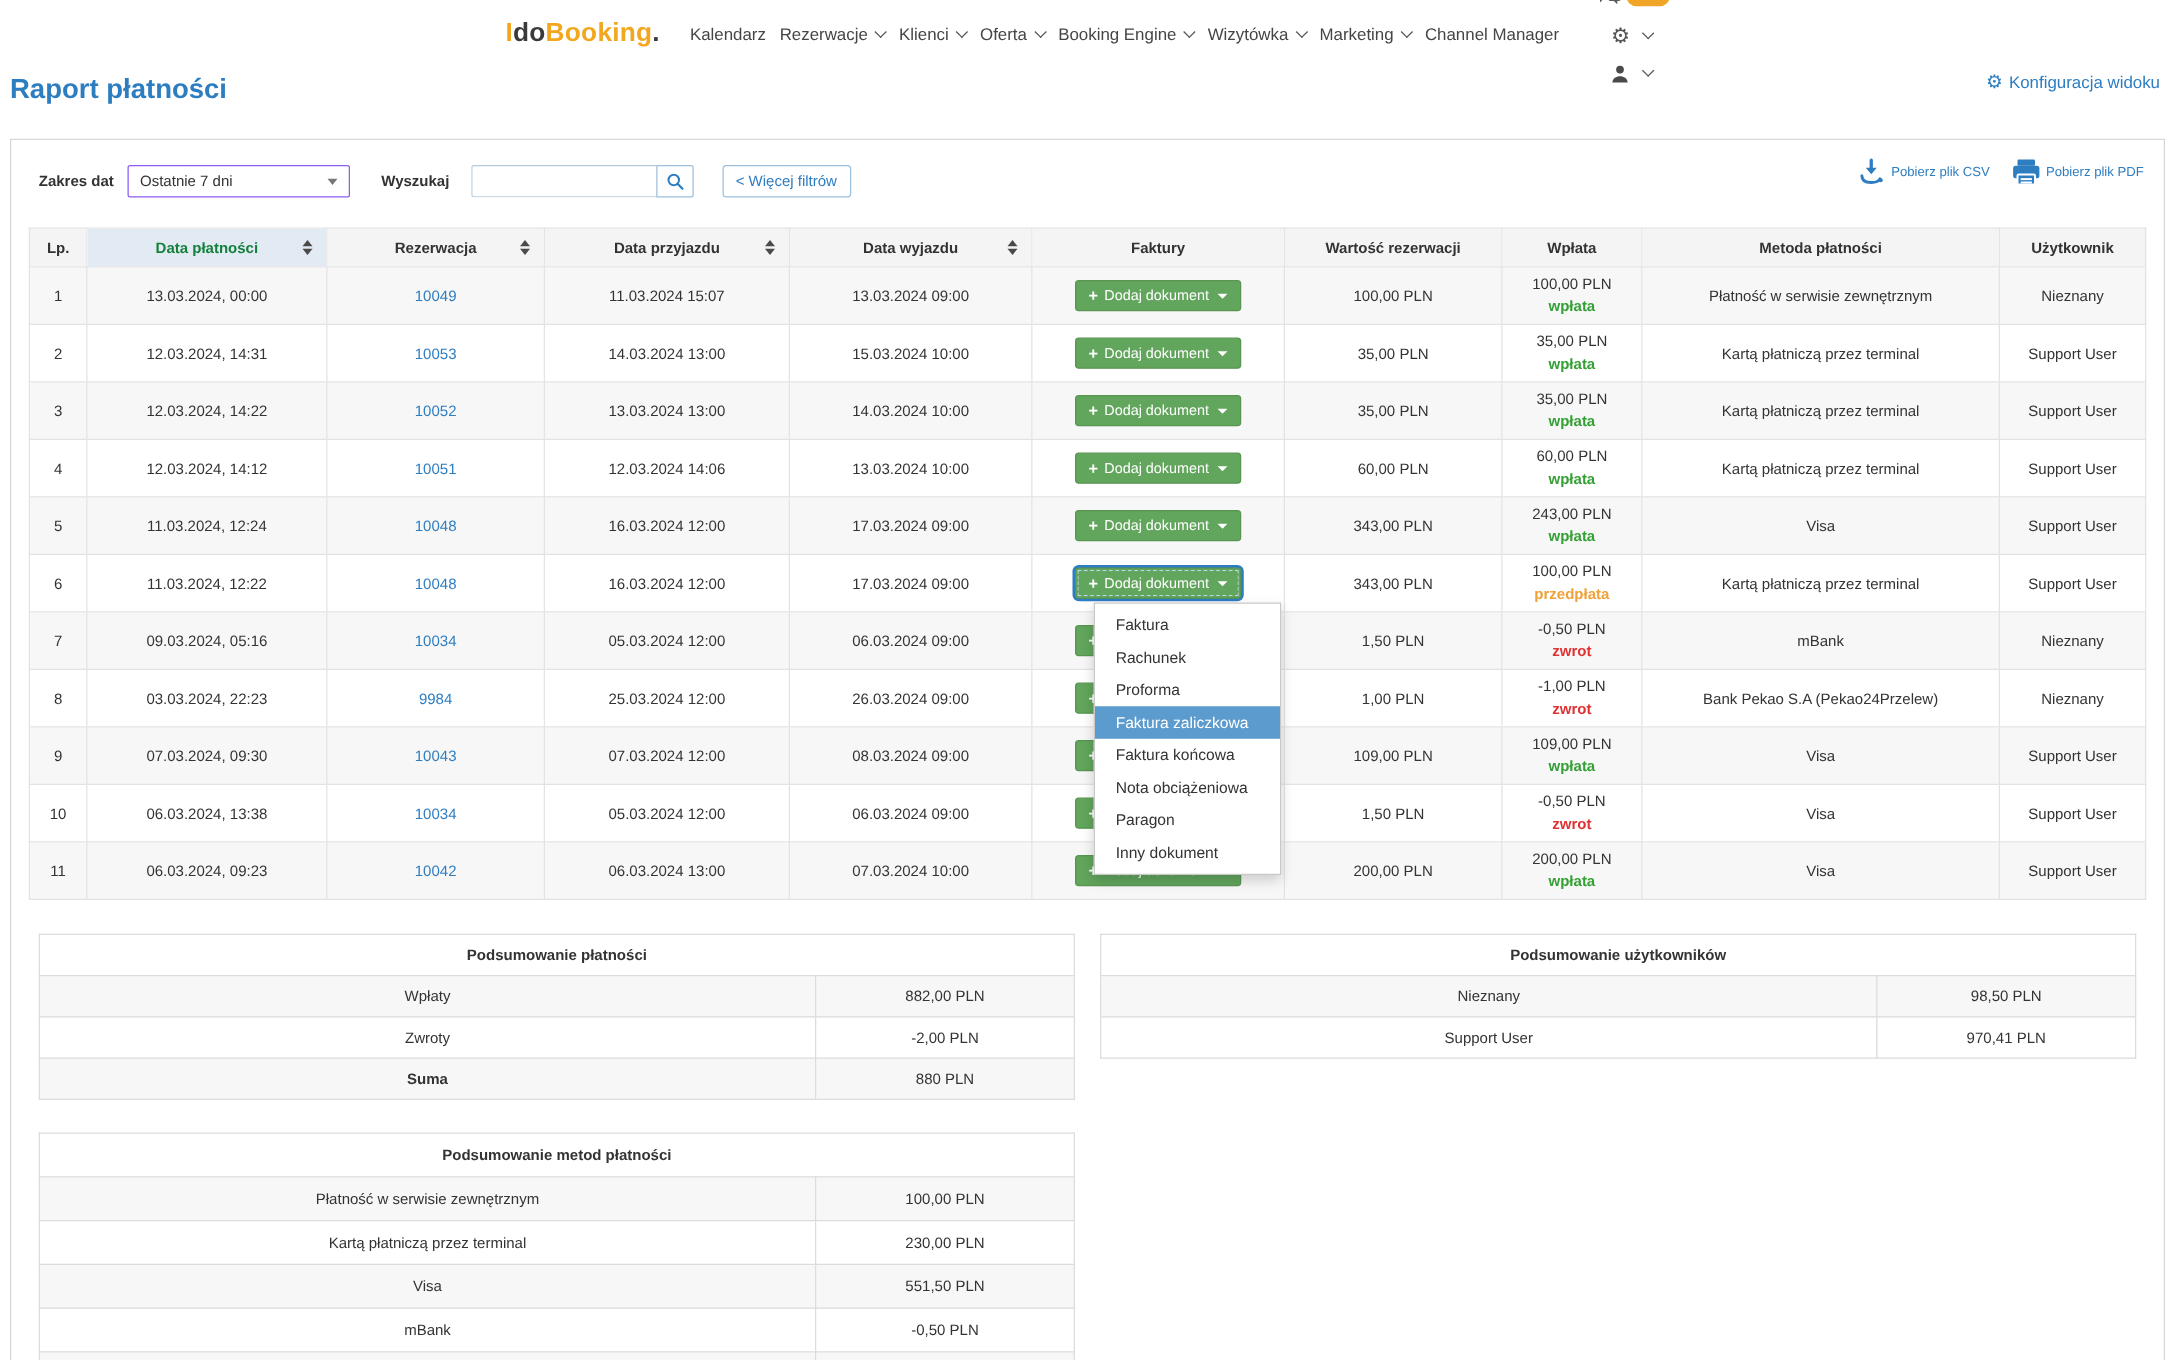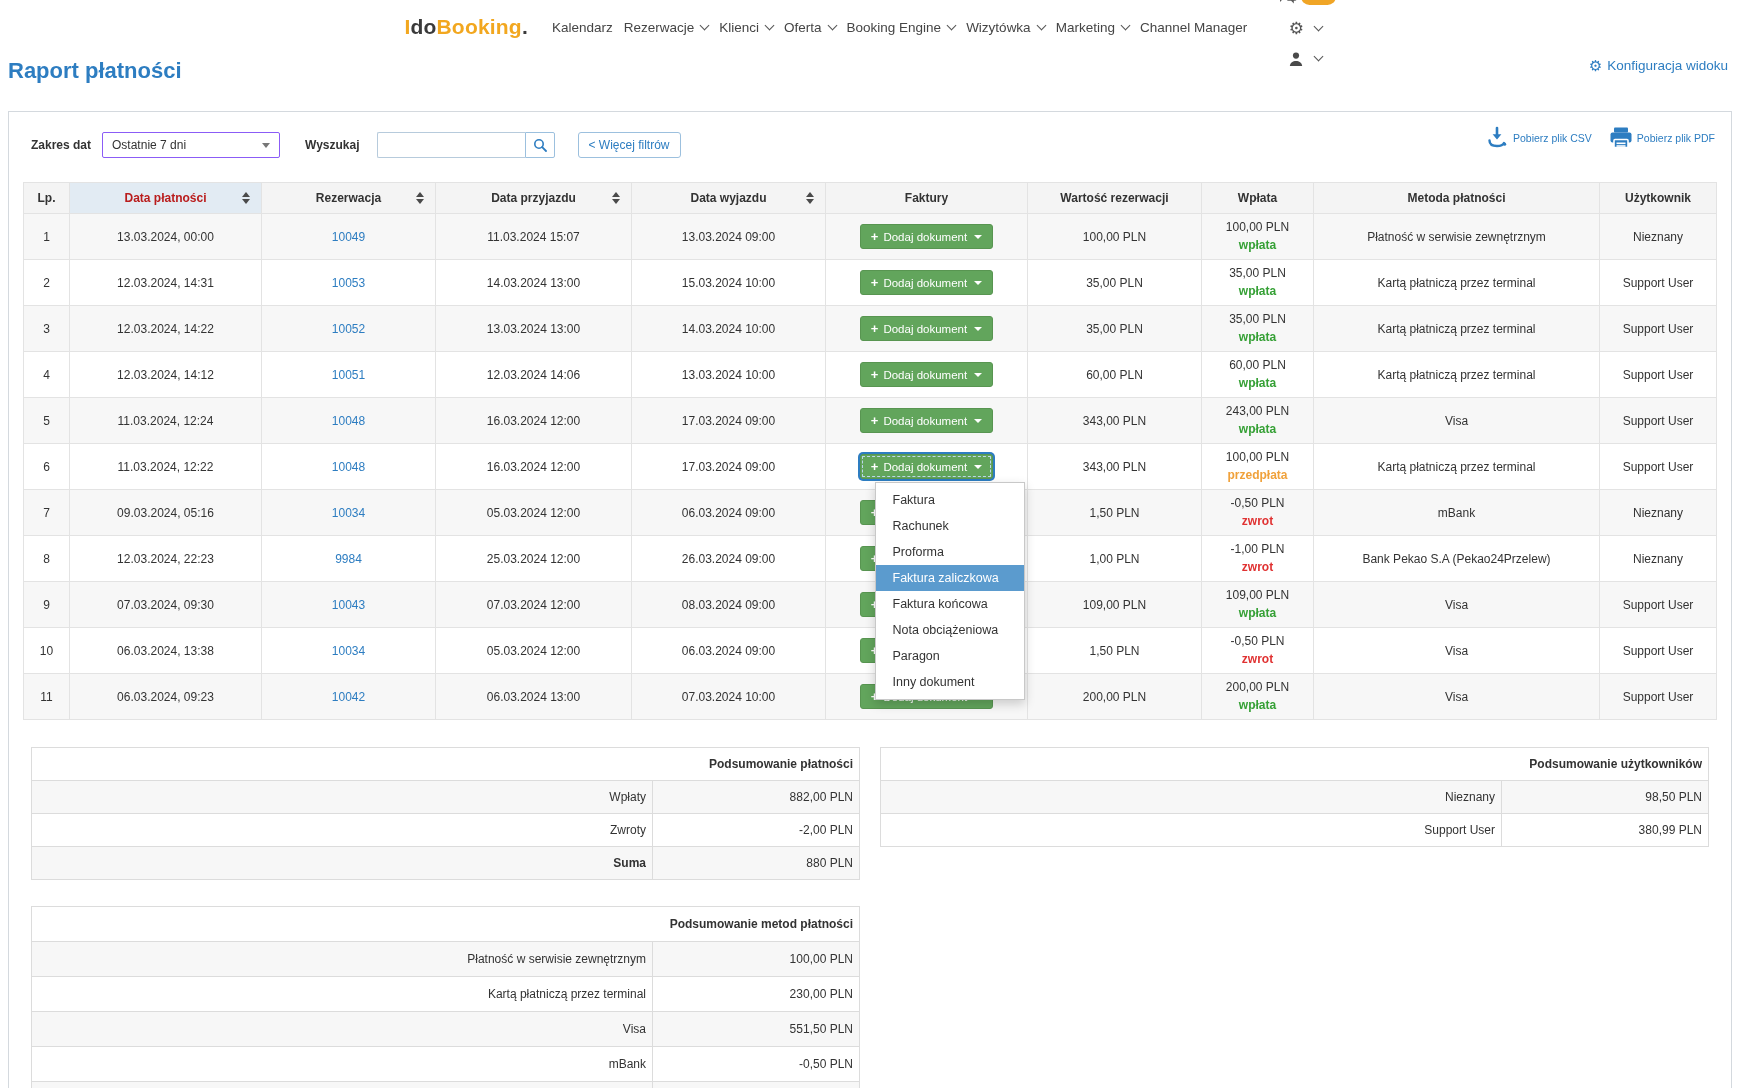--- a/index.html
+++ b/index.html
@@ -43,21 +43,21 @@
   .more-filters { margin-left:14px; height:26px; border:1px solid #9cc0de; background:#fff; color:#2d7dc1;
                   font-size:12px; border-radius:3px; padding:0 10px; display:flex; align-items:center; cursor:pointer; }
   .downloads { position:absolute; top:14px; right:16px; display:flex; gap:16px; }
   .dl-block { display:flex; align-items:center; gap:3px; cursor:pointer; }
   .dl-label { font-size:10.5px; color:#2d7dc1; white-space:nowrap; }
 
   
   table.report { width:100%; border-collapse:collapse; table-layout:fixed; font-size:12px; }
   table.report th, table.report td { border:1px solid #e3e3e3; text-align:center; vertical-align:middle; }
   table.report th { background:#f4f4f4; font-weight:bold; color:#333; height:31px; position:relative; font-size:12px; }
-  table.report th.active { background:#e2ebf3; color:#b91c1c; }
+  table.report th.active { background:#e2ebf3; color:#15803d; }
   table.report td { height:46px; padding:4px 6px; }
   tbody tr:nth-child(odd) td { background:#f7f7f7; }
   tbody tr:nth-child(even) td { background:#ffffff; }
   .sort-icon { position:absolute; right:11px; top:50%; transform:translateY(-50%); display:flex; flex-direction:column; gap:2px; }
   .sort-icon::before { content:""; border-left:4px solid transparent; border-right:4px solid transparent; border-bottom:5px solid #4a4a4a; }
   .sort-icon::after  { content:""; border-left:4px solid transparent; border-right:4px solid transparent; border-top:5px solid #4a4a4a; }
   .resv-link { color:#2d7dc1; text-decoration:none; cursor:pointer; }
   .pay-amount { display:block; line-height:1.45; }
   .pay-status { display:block; line-height:1.45; font-weight:bold; }
   .pay-status.paid { color:#35a035; }
@@ -74,21 +74,21 @@
 
   .dropdown-menu { position:absolute; top:calc(100% + 3px); left:50%; margin-left:-52px; width:150px; background:#fff;
                    border:1px solid #c8c8c8; box-shadow:0 4px 10px rgba(0,0,0,.18); padding:4px 0; z-index:60; text-align:left; }
   .dropdown-item { font-size:12.5px; color:#333; padding:6px 17px; cursor:pointer; white-space:nowrap; }
   .dropdown-item.selected { background:#5b9bce; color:#fff; }
 
   
   .summaries { display:flex; gap:20px; margin-top:27px; padding:0 8px 20px 8px; align-items:flex-start; }
   .sum-col { width:calc(50% - 10px); }
   table.summary { width:100%; border-collapse:collapse; font-size:12px; }
-  table.summary th, table.summary td { border:1px solid #dcdcdc; text-align:right; padding:9px 6px; background:#fff; }
+  table.summary th, table.summary td { border:1px solid #dcdcdc; text-align:center; padding:9px 6px; background:#fff; }
   table.summary th { font-weight:bold; font-size:12px; }
   table.summary td.sum-label { width:75%; }
   table.summary tr.bold td.sum-label { font-weight:bold; }
   table.summary.methods th, table.summary.methods td { padding:10px 6px; }
   .mt26 { margin-top:26px; }
 
   svg { display:block; }
 </style>
 </head>
 <body>
@@ -407,21 +407,21 @@
     <td>1,50 PLN</td>
     <td>
       <span class="pay-amount">-0,50 PLN</span>
       <span class="pay-status refund">zwrot</span>
     </td>
     <td>mBank</td>
     <td>Nieznany</td>
   </tr>
         <tr>
     <td>8</td>
-    <td>12.03.2024, 22:23</td>
+    <td>03.03.2024, 22:23</td>
     <td><a class="resv-link">9984</a></td>
     <td>25.03.2024 12:00</td>
     <td>26.03.2024 09:00</td>
     <td>
       <div class="doc-wrap">
         <button class="doc-btn">
           <span class="plus">+</span>
           <span class="doc-label">Dodaj dokument</span>
           <span class="btn-caret"></span>
         </button>
@@ -567,20 +567,20 @@
               <th colspan="2">Podsumowanie użytkowników</th>
             </tr>
           </thead>
         <tbody id="sum-users">
             <tr>
     <td class="sum-label">Nieznany</td>
     <td class="sum-value">98,50 PLN</td>
   </tr>
             <tr>
     <td class="sum-label">Support User</td>
-    <td class="sum-value">380,99 PLN</td>
+    <td class="sum-value">970,41 PLN</td>
   </tr>
           </tbody>
       </table>
     </div>
   </div>
 
 </div>
 
 </body></html>

